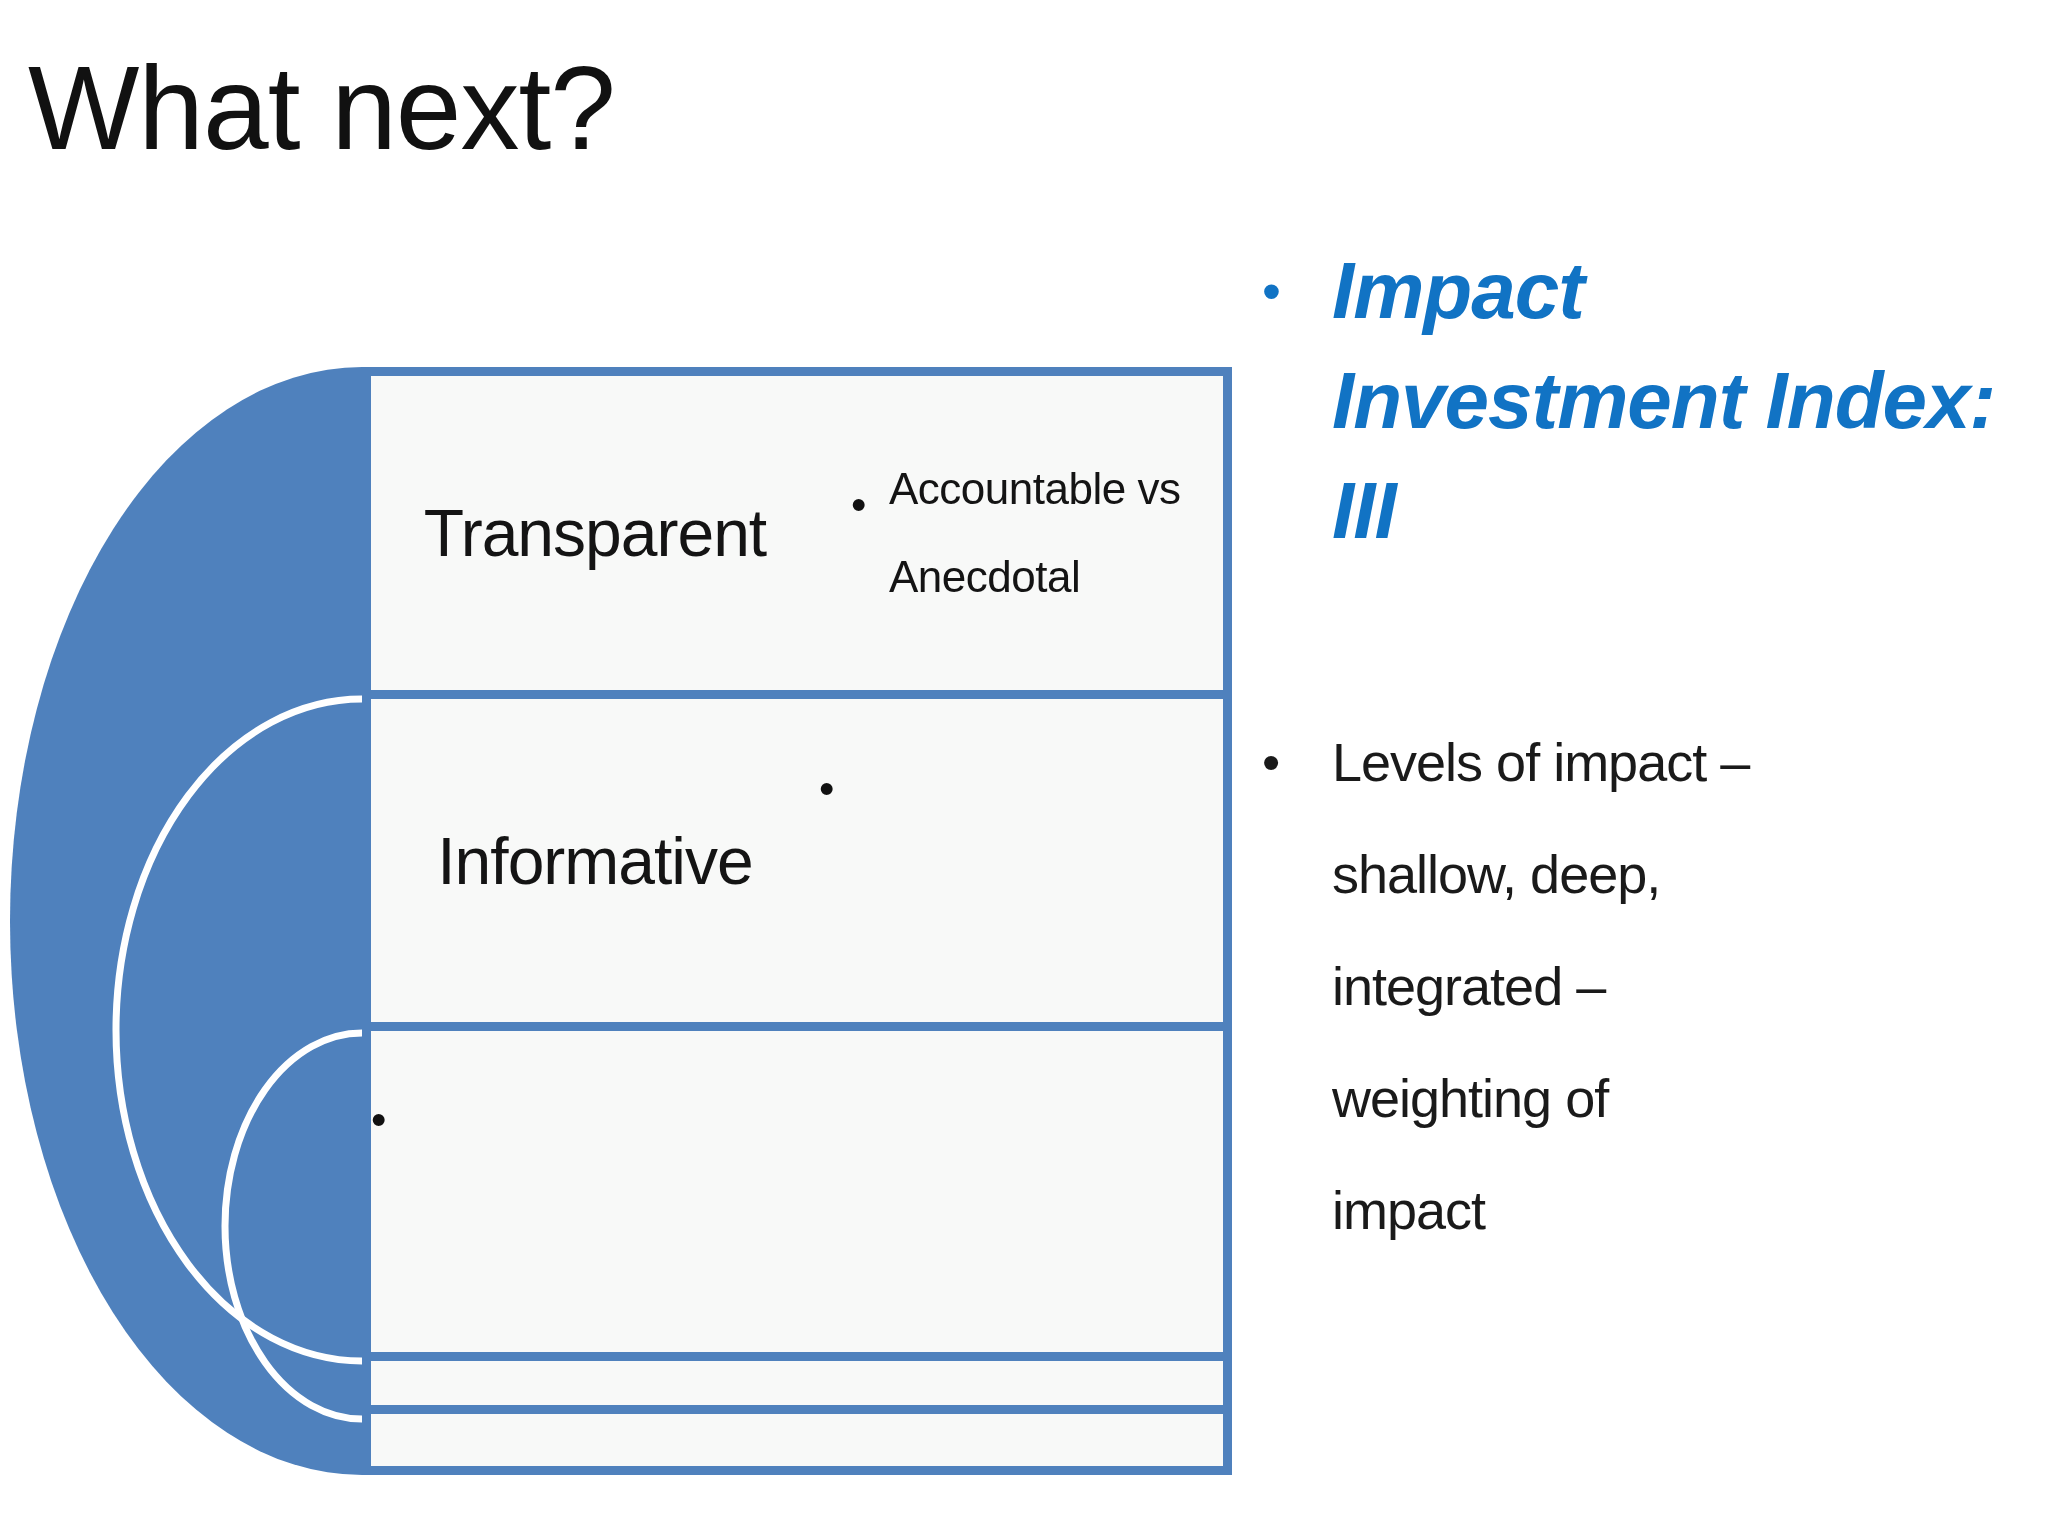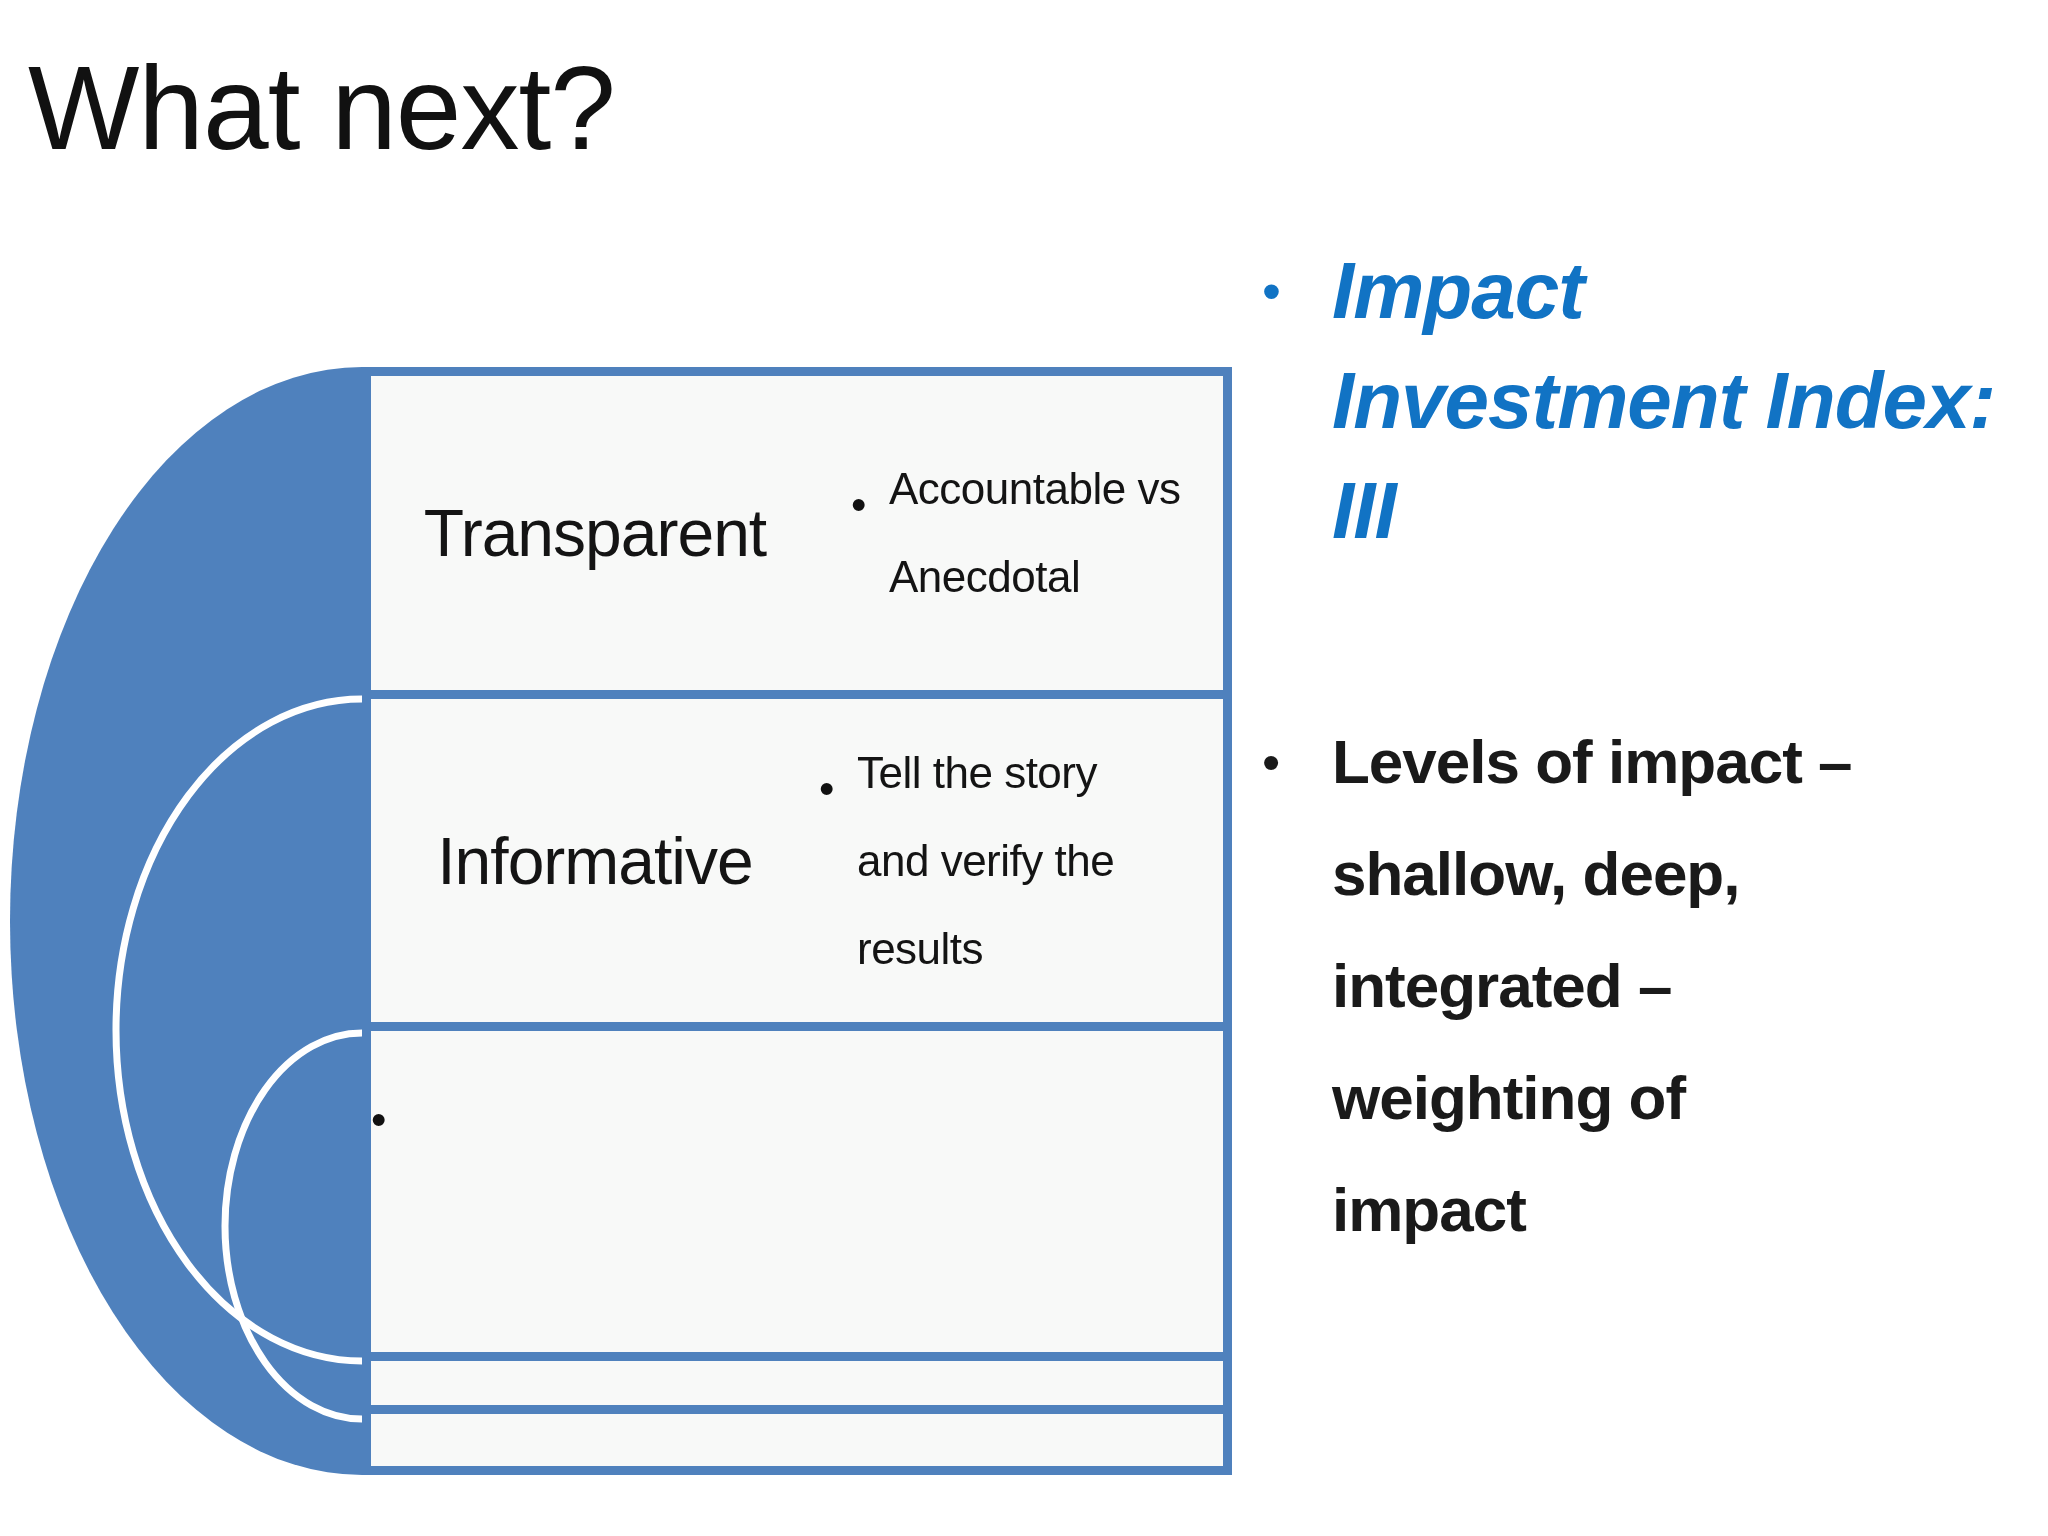--- a/index.html
+++ b/index.html
@@ -71,23 +71,22 @@
   }
   .bullet-emphasis .b-text{
     color:var(--blue-text);font-size:80px;line-height:110px;
     font-weight:700;font-style:italic;letter-spacing:-1px;
   }
   .bullet-normal{margin-top:140px;}
   .bullet-normal .b-dot{
     color:var(--text-dark);font-size:52px;line-height:112px;
   }
   .bullet-normal .b-text{
-    color:var(--text-dark);font-size:62px;line-height:112px;
+    color:var(--text-dark);font-size:54px;line-height:112px;
     letter-spacing:-1px;
-    font-weight:bold;
   }
 </style>
 </head>
 <body>
 
 <div class="slide">
 
   <div class="slide-title">What next?</div>
 
   <svg class="circles-svg" width="366" height="1150" viewBox="0 340 366 1150">
@@ -104,23 +103,20 @@
         <span class="dot">•</span>
         <span class="bullet-text">Accountable vs
 Anecdotal</span>
       </div>
     </div>
 
     <div class="list-row row-main-2">
       <div class="row-label">Informative</div>
       <div class="row-bullet row-bullet-2">
         <span class="dot">•</span>
-        <span class="bullet-text">Tell the story
-and verify the
-results</span>
       </div>
     </div>
 
     <div class="list-row row-main-3">
       <div class="row-bullet row-bullet-3">
         <span class="dot">•</span>
       </div>
     </div>
 
     <div class="list-row row-thin-1"></div>

